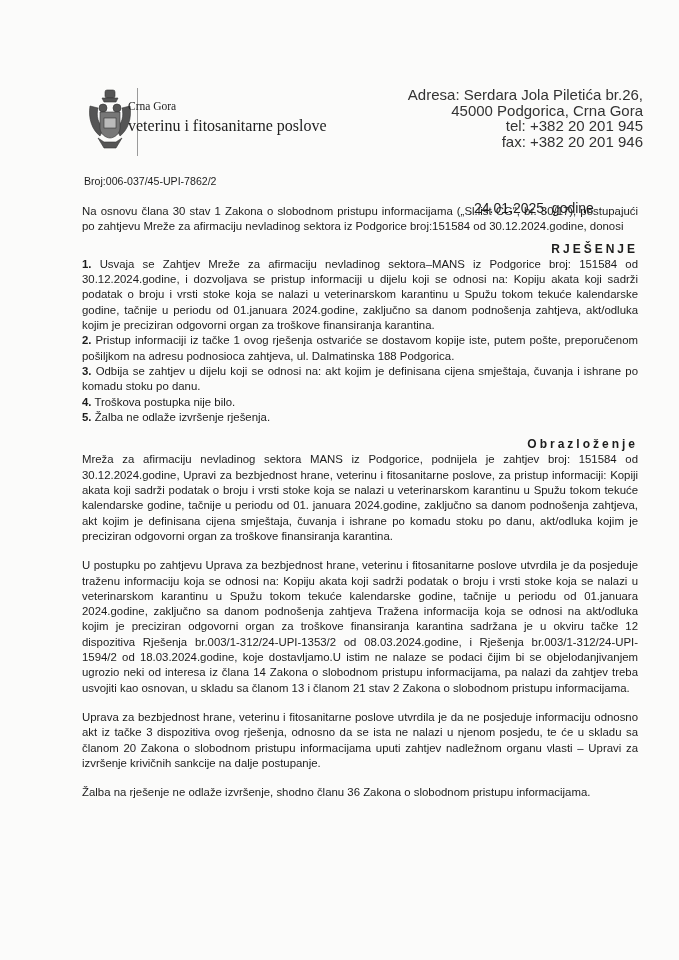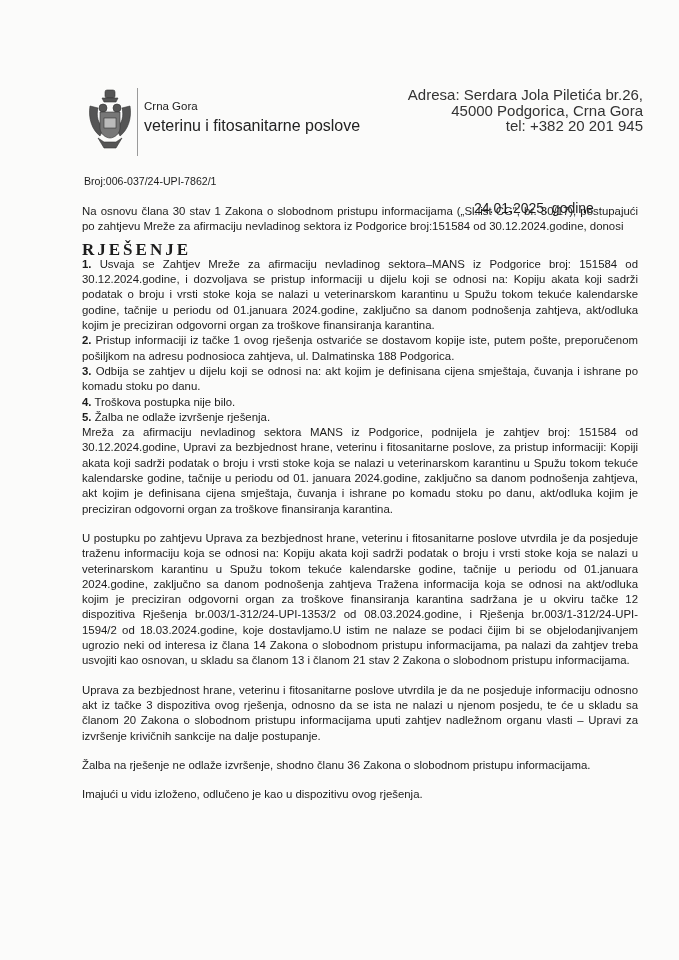--- a/index.html
+++ b/index.html
@@ -3,30 +3,30 @@
 <meta charset="utf-8">
 <style>
   html, body { margin: 0; padding: 0; }
   body {
     width: 679px; height: 960px; background: #fbfbfa; position: relative; overflow: hidden;
     font-family: "Liberation Sans", sans-serif; color: #1c1c1c;
   }
   .page { position: absolute; left: 0; top: 0; width: 679px; height: 960px; }
   .crest { position: absolute; left: 86px; top: 88px; width: 48px; height: 66px; }
   .vline { position: absolute; left: 137px; top: 88px; width: 1px; height: 68px; background: #9a9a9a; }
-  .org { position: absolute; left: 144px; top: 96px; font-size: 11.5px; line-height: 20px; color: #222; }
+  .org { position: absolute; left: 128px; top: 96px; font-size: 11.5px; line-height: 20px; color: #222; font-family: Liberation Serif, serif; }
   .org div { white-space: nowrap; }
   .org .l3 { font-size: 16px; }
   .addr { position: absolute; right: 36px; top: 87px; text-align: right; font-size: 15px; line-height: 15.6px; color: #333; }
   .addr div { white-space: nowrap; }
   .ref { position: absolute; left: 84px; top: 175px; font-size: 10.6px; }
   .date { position: absolute; left: 474px; top: 172px; font-size: 14px; margin-top: 28px; }
   .body { position: absolute; left: 82px; width: 556px; font-size: 11.4px; line-height: 15.3px; text-align: justify; }
   .p { margin: 0; }
-  .h { text-align: left; font-weight: bold; letter-spacing: 3px; font-size: 17px; font-family: Liberation Serif, serif; }
+  .h { text-align: right; font-weight: bold; letter-spacing: 3px; font-size: 12px; }
   .item b { font-weight: bold; }
 </style>
 </head>
 <body>
 
 <div class="page">
 
   <svg class="crest" viewBox="0 0 48 66">
     <g fill="#555" stroke="#333" stroke-width="0.6">
       <rect x="19" y="2" width="10" height="8" rx="2"></rect>
@@ -44,37 +44,38 @@
 
   <div class="org">
     <div>Crna Gora</div>
     <div class="l3">veterinu i fitosanitarne poslove</div>
   </div>
 
   <div class="addr">
     <div>Adresa: Serdara Jola Piletića br.26,</div>
     <div>45000 Podgorica, Crna Gora</div>
     <div>tel: +382 20 201 945</div>
+    <div>fax: +382 20 201 946</div>
   </div>
 
-  <div class="ref">Broj:006-037/24-UPI-7862/1</div>
+  <div class="ref">Broj:006-037/45-UPI-7862/2</div>
   <div class="date">24.01.2025. godine</div>
 
   <div class="body" style="top:204px;">
     <p class="p">Na osnovu člana 30 stav 1 Zakona o slobodnom pristupu informacijama („Sl.list CG", br. 30/17), postupajući po zahtjevu Mreže za afirmaciju nevladinog sektora iz Podgorice broj:151584 od 30.12.2024.godine, donosi</p>
 
     <div class="h" style="margin-top:7px;">RJEŠENJE</div>
 
     <div>
       <p class="p item"><b>1.</b><span> Usvaja se Zahtjev Mreže za afirmaciju nevladinog sektora–MANS iz Podgorice broj: 151584 od 30.12.2024.godine, i dozvoljava se pristup informaciji u dijelu koji se odnosi na: Kopiju akata koji sadrži podatak o broju i vrsti stoke koja se nalazi u veterinarskom karantinu u Spužu tokom tekuće kalendarske godine, tačnije u periodu od 01.januara 2024.godine, zaključno sa danom podnošenja zahtjeva, akt/odluka kojim je preciziran odgovorni organ za troškove finansiranja karantina.</span></p>
       <p class="p item"><b>2.</b><span> Pristup informaciji iz tačke 1 ovog rješenja ostvariće se dostavom kopije iste, putem pošte, preporučenom pošiljkom na adresu podnosioca zahtjeva, ul. Dalmatinska 188 Podgorica.</span></p>
       <p class="p item"><b>3.</b><span> Odbija se zahtjev u dijelu koji se odnosi na: akt kojim je definisana cijena smještaja, čuvanja i ishrane po komadu stoku po danu.</span></p>
       <p class="p item"><b>4.</b><span> Troškova postupka nije bilo.</span></p>
       <p class="p item"><b>5.</b><span> Žalba ne odlaže izvršenje rješenja.</span></p>
     </div>
 
+    <div class="h" style="margin-top:12px;">Obrazloženje</div>
     <p class="p">Mreža za afirmaciju nevladinog sektora MANS iz Podgorice, podnijela je zahtjev broj: 151584 od 30.12.2024.godine, Upravi za bezbjednost hrane, veterinu i fitosanitarne poslove, za pristup informaciji: Kopiji akata koji sadrži podatak o broju i vrsti stoke koja se nalazi u veterinarskom karantinu u Spužu tokom tekuće kalendarske godine, tačnije u periodu od 01. januara 2024.godine, zaključno sa danom podnošenja zahtjeva, akt kojim je definisana cijena smještaja, čuvanja i ishrane po komadu stoku po danu, akt/odluka kojim je preciziran odgovorni organ za troškove finansiranja karantina.</p>
     <p class="p" style="margin-top:14px;">U postupku po zahtjevu Uprava za bezbjednost hrane, veterinu i fitosanitarne poslove utvrdila je da posjeduje traženu informaciju koja se odnosi na: Kopiju akata koji sadrži podatak o broju i vrsti stoke koja se nalazi u veterinarskom karantinu u Spužu tokom tekuće kalendarske godine, tačnije u periodu od 01.januara 2024.godine, zaključno sa danom podnošenja zahtjeva Tražena informacija koja se odnosi na akt/odluka kojim je preciziran odgovorni organ za troškove finansiranja karantina sadržana je u okviru tačke 12 dispozitiva Rješenja br.003/1-312/24-UPI-1353/2 od 08.03.2024.godine, i Rješenja br.003/1-312/24-UPI-1594/2 od 18.03.2024.godine, koje dostavljamo.U istim ne nalaze se podaci čijim bi se objelodanjivanjem ugrozio neki od interesa iz člana 14 Zakona o slobodnom pristupu informacijama, pa nalazi da zahtjev treba usvojiti kao osnovan, u skladu sa članom 13 i članom 21 stav 2 Zakona o slobodnom pristupu informacijama.</p>
     <p class="p" style="margin-top:14px;">Uprava za bezbjednost hrane, veterinu i fitosanitarne poslove utvrdila je da ne posjeduje informaciju odnosno akt iz tačke 3 dispozitiva ovog rješenja, odnosno da se ista ne nalazi u njenom posjedu, te će u skladu sa članom 20 Zakona o slobodnom pristupu informacijama uputi zahtjev nadležnom organu vlasti – Upravi za izvršenje krivičnih sankcije na dalje postupanje.</p>
     <p class="p" style="margin-top:14px;">Žalba na rješenje ne odlaže izvršenje, shodno članu 36 Zakona o slobodnom pristupu informacijama.</p>
-    <p class="p" style="margin-top:14px;">Imajući u vidu izloženo, odlučeno je kao u dispozitivu ovog rješenja.</p>
   </div>
 </div>
 
 </body></html>

